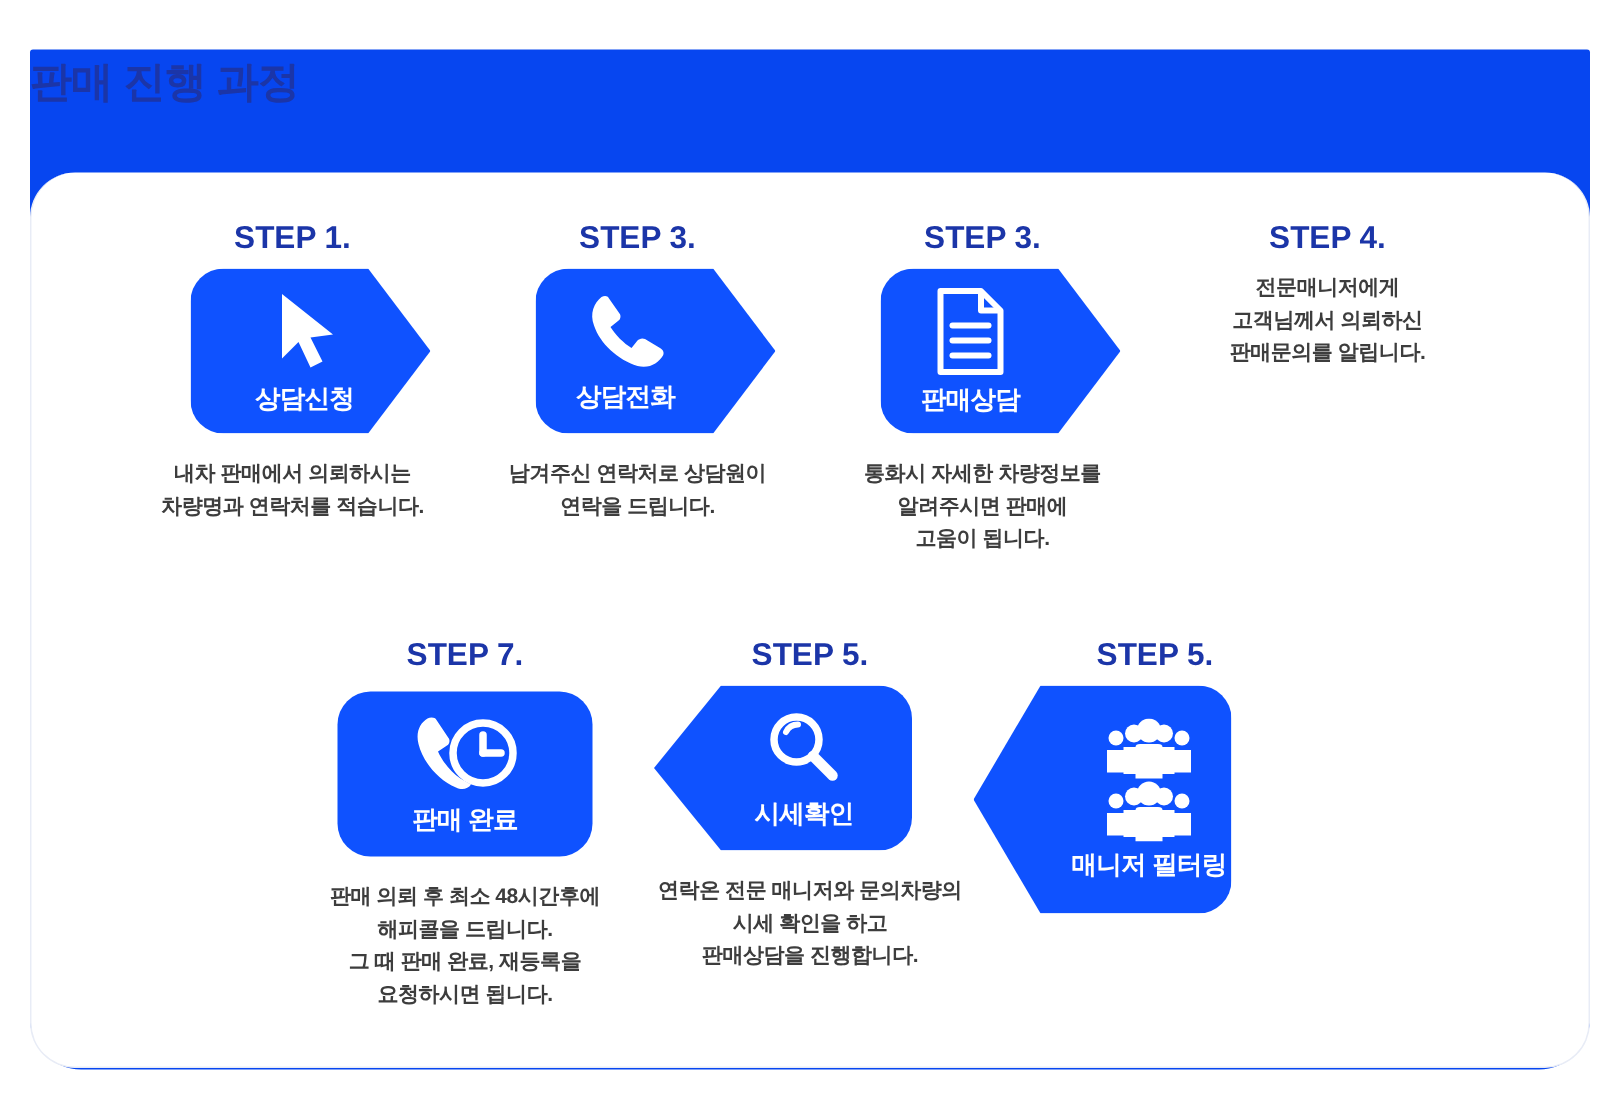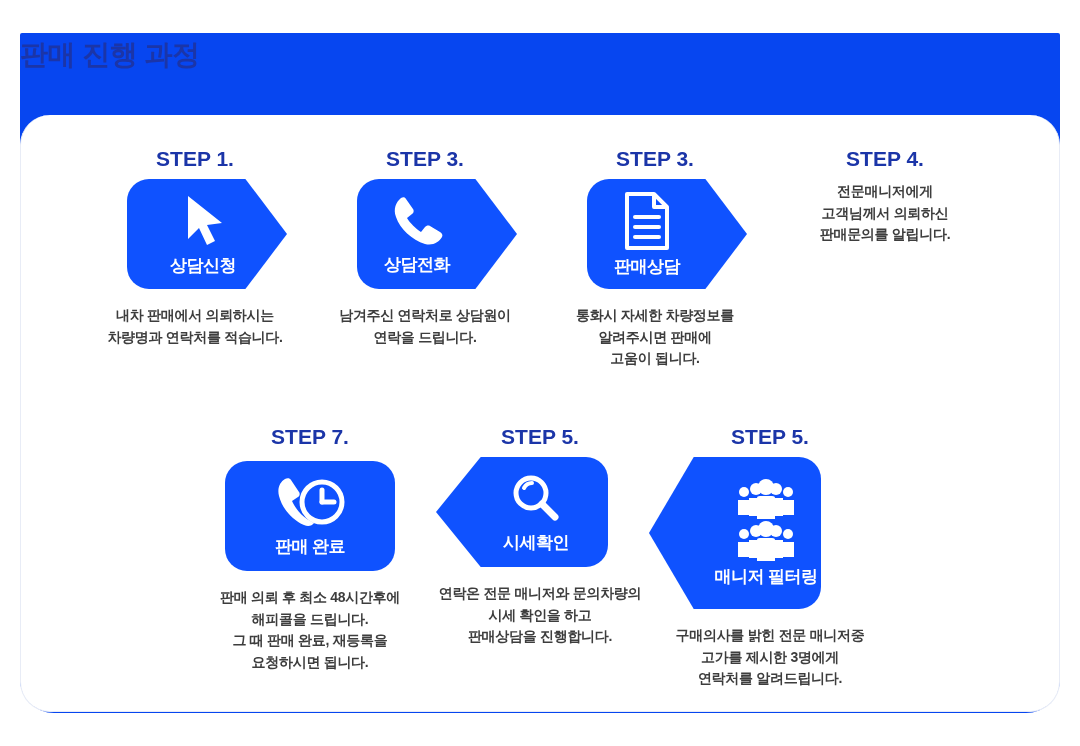--- a/index.html
+++ b/index.html
@@ -339,21 +339,18 @@
                   <circle cx="40" cy="10" r="6" fill="#ffffff"></circle>
                   <path d="M33 19 h14 v18 h-14 z" fill="#ffffff"></path>
                   <circle cx="30" cy="8" r="8" fill="#ffffff"></circle>
                   <path d="M21 19 q0-2 3-2 h12 q3 0 3 2 v21 h-18 z" fill="#ffffff"></path>
                 </g>
               </svg>
             </span>
             <span class="badge-text">매니저 필터링</span>
           </div>
         </div>
-        <div class="desc">구매의사를 밝힌 전문 매니저중
-고가를 제시한 3명에게
-연락처를 알려드립니다.</div>
       </div>
 
     </div>
 
   </div>
 </div>
 
 </body></html>

